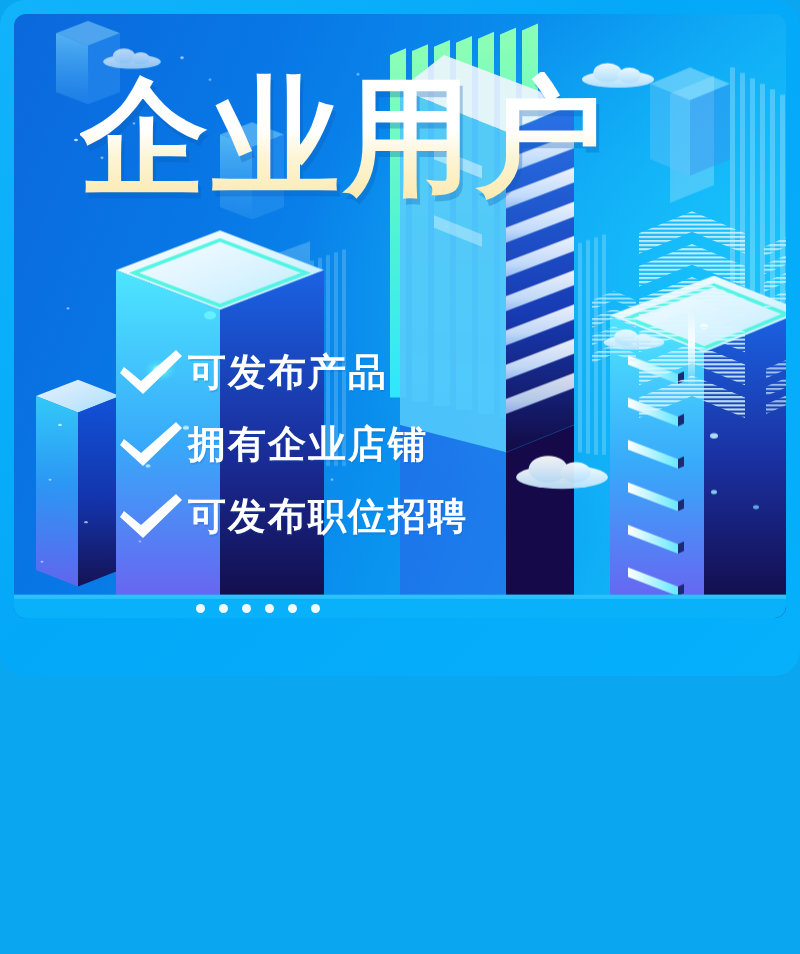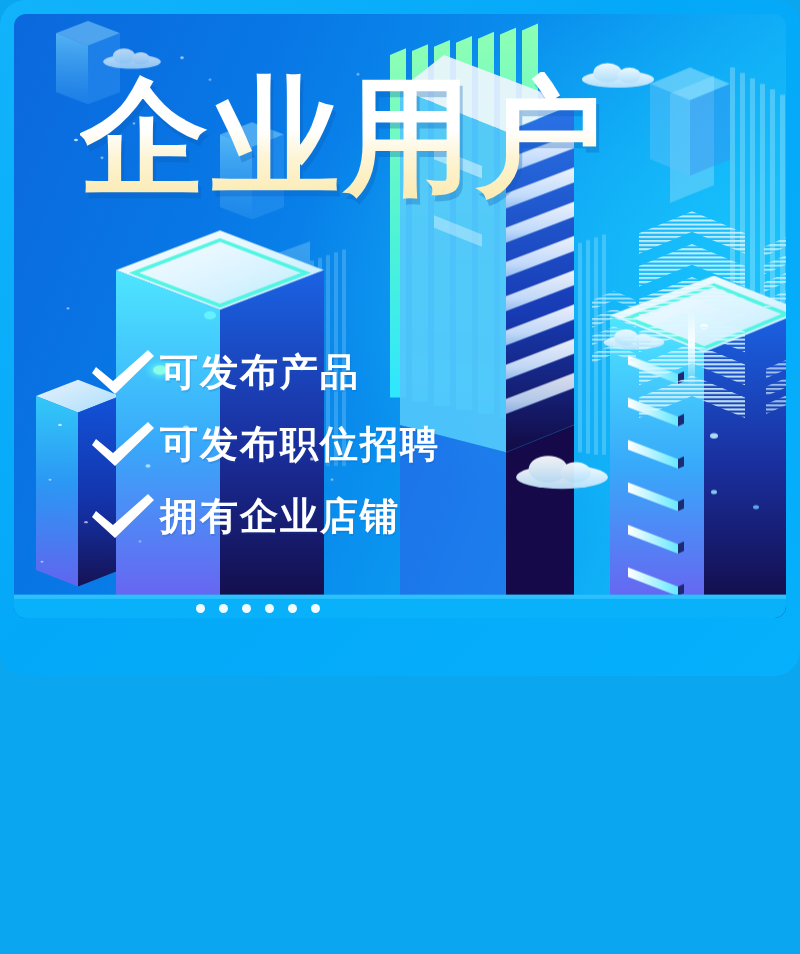--- a/index.html
+++ b/index.html
@@ -32,21 +32,21 @@
     filter:drop-shadow(3px 6px 0 rgba(10,90,180,.30));
     white-space:nowrap;
   }
   .subhead{
     position:absolute; left:82px; top:232px;
     font-size:37px; font-weight:bold; letter-spacing:2px; color:#ffffff;
     white-space:nowrap; text-shadow:1px 2px 0 rgba(10,90,180,.22);
   }
 
   
-  .feature-list{ position:absolute; left:72px; top:322px; }
+  .feature-list{ position:absolute; left:100px; top:322px; }
   .feature-row{ display:flex; align-items:center; height:72px; }
   .check-icon{ width:74px; height:54px; flex:0 0 74px; }
   .feature-text{
     font-size:38px; font-weight:bold; color:#ffffff; letter-spacing:2px;
     white-space:nowrap; text-shadow:1px 2px 0 rgba(10,90,180,.18);
   }
   .dots-row{ position:absolute; left:182px; top:590px; display:flex; gap:14px; }
   .dot{ width:9px; height:9px; border-radius:50%; background:#ffffff; opacity:.95; }
 
   
@@ -386,28 +386,28 @@
         <svg class="check-icon" viewBox="0 0 74 54">
           <path d="M6 28 L10 22 L27 36 L62 5 L68 11 L29 49 Z" fill="#ffffff"></path>
         </svg>
         <span class="feature-text">可发布产品</span>
       </div>
 
       <div class="feature-row">
         <svg class="check-icon" viewBox="0 0 74 54">
           <path d="M6 28 L10 22 L27 36 L62 5 L68 11 L29 49 Z" fill="#ffffff"></path>
         </svg>
-        <span class="feature-text">可发布职位招聘</span>
+        <span class="feature-text">拥有企业店铺</span>
       </div>
 
       <div class="feature-row">
         <svg class="check-icon" viewBox="0 0 74 54">
           <path d="M6 28 L10 22 L27 36 L62 5 L68 11 L29 49 Z" fill="#ffffff"></path>
         </svg>
-        <span class="feature-text">拥有企业店铺</span>
+        <span class="feature-text">可发布职位招聘</span>
       </div>
     </div>
 
     <div class="dots-row">
       <span class="dot"></span>
       <span class="dot"></span>
       <span class="dot"></span>
       <span class="dot"></span>
       <span class="dot"></span>
       <span class="dot"></span>

